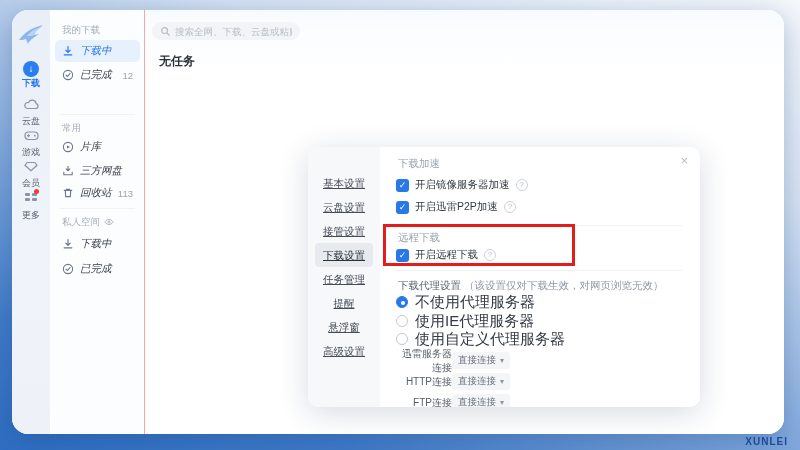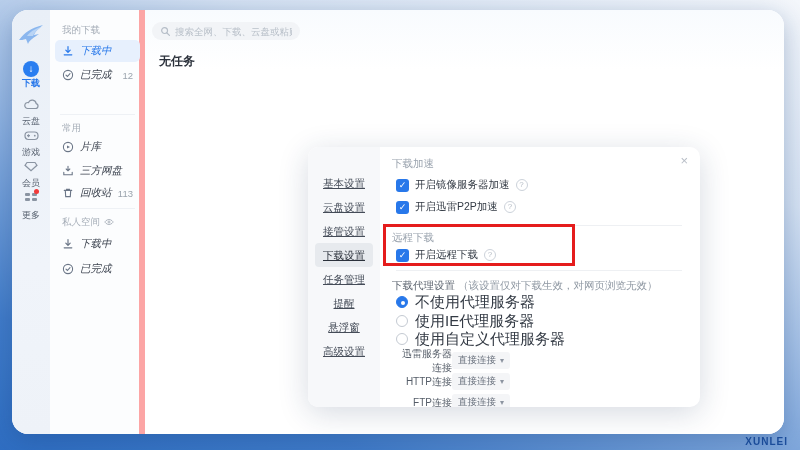--- a/index.html
+++ b/index.html
@@ -22,21 +22,21 @@
   .dl-circle { display:inline-block; width:16px; height:16px; border-radius:50%; background:#2a7ef0;
     color:#fff; font-size:10px; line-height:16px; }
   .more-grid { position:relative; display:inline-block; width:12px; height:12px; }
   .more-grid i { position:absolute; width:5px; height:3px; background:#8a94a2; border-radius:1px; }
   .more-grid i:nth-child(1){left:0;top:1px}.more-grid i:nth-child(2){right:0;top:1px}
   .more-grid i:nth-child(3){left:0;top:6px}.more-grid i:nth-child(4){right:0;top:6px}
   .red-dot { position:absolute; right:-2px; top:-3px; width:5px; height:5px; border-radius:50%; background:#f23a3a; }
 
   
   .sidebar { position:absolute; left:38px; top:0; width:95px; height:100%; background:#fcfdfe;
-    border-right:6px solid #fca5a5; }
+    border-right:1px solid #fca5a5; }
   .sec-label { position:absolute; left:12px; font-size:9.5px; color:#a6aeb8; }
   .side-item { position:absolute; left:5px; width:85px; height:22px; display:flex; align-items:center;
     gap:6px; padding:0 7px; border-radius:5px; cursor:pointer; color:#3d4450; }
   .side-item svg { flex:0 0 auto; color:#6b7687; }
   .side-item .lbl { font-size:10.5px; white-space:nowrap;font-style:italic; }
   .side-item .cnt { margin-left:auto; font-size:9.5px; color:#9aa3ad; }
   .side-item.selected { background:#e7f0fd; color:#2878ea; }
   .side-item.selected svg { color:#2878ea; }
   .divider { position:absolute; left:10px; width:75px; height:1px; background:#eef1f5; }
   .eye { vertical-align:-1px; margin-left:4px; color:#a6aeb8; }
@@ -53,21 +53,21 @@
   .empty-text { position:absolute; left:14px; top:43px; font-size:12px; font-weight:bold; color:#2b313b; }
 
   
   .dialog { position:absolute; left:296px; top:137px; width:392px; height:260px; background:#fff;
     border-radius:10px; box-shadow:0 6px 30px rgba(30,50,90,.18); overflow:hidden; z-index:5; }
   .dmenu { position:absolute; left:0; top:0; width:72px; height:100%; background:#f7f8fa; padding-top:24px; }
   .dmenu-item { height:24px; line-height:24px; text-align:center; font-size:10.5px; color:#454c58;
     margin:0 7px; border-radius:4px; cursor:pointer;text-decoration:underline; }
   .dmenu-item.selected { background:#e7eaee; color:#2b313b; }
   .dclose { position:absolute; right:12px; top:6px; font-size:13px; color:#b7bdc6; cursor:pointer; }
-  .sec-title { position:absolute; left:84px; font-size:10.5px; color:#9aa3ae; }
+  .sec-title { position:absolute; left:90px; font-size:10.5px; color:#9aa3ae; }
   .cb-row { position:absolute; left:88px; height:16px; display:flex; align-items:center; gap:6px; }
   .cb { width:13px; height:13px; background:#2878ea; border-radius:3px; color:#fff; font-size:9px;
     line-height:13px; text-align:center; cursor:pointer; }
   .cb:after { content:"✓"; }
   .cb-row .lbl { font-size:10.5px; color:#333a44; }
   .help { width:12px; height:12px; border:1px solid #ccd2da; border-radius:50%; color:#b6bdc6;
     font-size:8px; line-height:10px; text-align:center; cursor:pointer; }
   .help:after { content:"?"; }
   .ddivider { position:absolute; left:88px; right:18px; height:1px; background:#eef0f3; }
   .radio-row { position:absolute; left:88px; height:14px; display:flex; align-items:center; gap:7px; }

